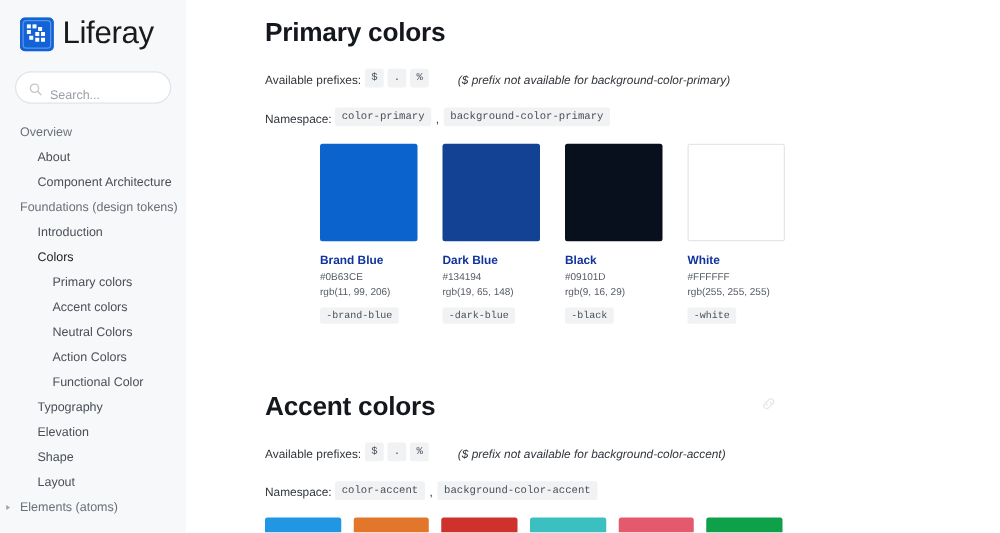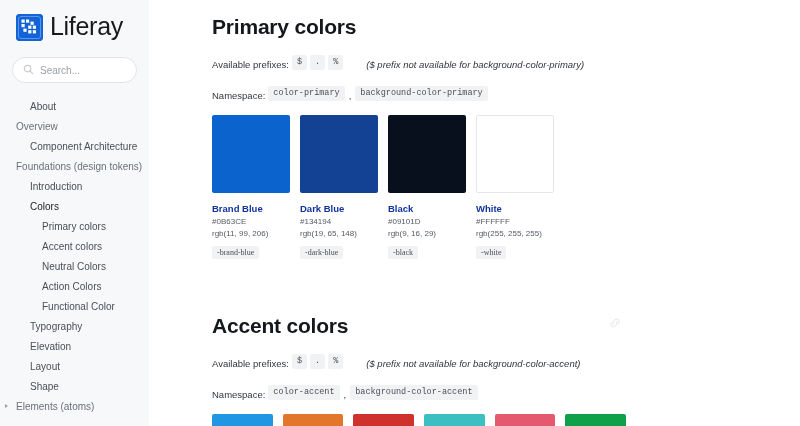--- a/index.html
+++ b/index.html
@@ -39,21 +39,21 @@
     font-weight: 400;
     line-height: 1;
     padding-bottom: 2px;
   }
   .search-wrap { padding: 16px 12px 0 12px; }
   .search-box {
     height: 26px;
     border: 1px solid #e2e4e9;
     border-radius: 13px;
     background: #ffffff;
-    display: flex; align-items: center;
+    display: flex; align-items: flex-end;
     gap: 6px;
     padding: 0 10px;
   }
   .search-box .s-ico { flex: 0 0 auto; display:block; opacity:.5; }
   .search-input {
     border: none; outline: none; background: transparent;
     font-family: "Liberation Sans", sans-serif;
     font-size: 10px; color: #6b7280;
     width: 100%;
   }
@@ -116,43 +116,44 @@
     line-height: 1.3;
     display: inline-block;
   }
   .note {
     font-style: italic; font-size: 9.5px;
     color: #31363c; margin-left: 20px;
   }
   .comma { color: #31363c; font-size: 9.5px; padding: 0 1px; }
 
   .swatch-row {
-    display: flex; gap: 10px;
+    display: flex; gap: 20px;
     margin-top: 14px;
+    margin-left: 44px;
   }
   .swatch-col { width: 78px; }
   .swatch {
     width: 78px; height: 78px;
     border-radius: 2px;
   }
   .swatch.bordered { border: 1px solid #e4e6ea; }
   .sw-name {
     font-size: 9.5px; font-weight: bold;
     color: #10339c; margin-top: 10px;
     line-height: 1.2;
   }
   .sw-hex, .sw-rgb {
     font-size: 8px; color: #555b63;
     line-height: 1.45; margin-top: 2px;
   }
   .sw-rgb { margin-top: 0; }
   .sw-token {
     display: inline-block;
     background: #f1f2f4; color: #4a4f57;
-    font-family: Liberation Serif, serif;
+    font-family: Liberation Mono, monospace;
     font-size: 8px;
     padding: 2px 5px; border-radius: 2px;
     margin-top: 6px;
   }
 
   .accent-row { display: flex; gap: 10px; margin-top: 14px; }
   .accent-sw { width: 88px; height: 78px; border-radius: 2px; }
   .sec-accent { margin-top: 40px; }
 </style>
 </head>
@@ -188,35 +189,35 @@
           <svg width="11" height="11" viewBox="0 0 12 12">
             <circle cx="5" cy="5" r="3.6" fill="none" stroke="#8b9099" stroke-width="1.2"></circle>
             <line x1="7.7" y1="7.7" x2="10.6" y2="10.6" stroke="#8b9099" stroke-width="1.2" stroke-linecap="round"></line>
           </svg>
         </span>
         <input class="search-input" type="text" placeholder="Search..." style="">
       </div>
     </div>
 
     <nav class="nav">
+      <div class="nav-item group">Overview</div>
       <div class="nav-item lvl1">About</div>
-      <div class="nav-item group">Overview</div>
       <div class="nav-item lvl1">Component Architecture</div>
       <div class="nav-item group">Foundations (design tokens)</div>
       <div class="nav-item lvl1">Introduction</div>
       <div class="nav-item lvl1 active">Colors</div>
       <div class="nav-item lvl2">Primary colors</div>
       <div class="nav-item lvl2">Accent colors</div>
       <div class="nav-item lvl2">Neutral Colors</div>
       <div class="nav-item lvl2">Action Colors</div>
       <div class="nav-item lvl2">Functional Color</div>
       <div class="nav-item lvl1">Typography</div>
       <div class="nav-item lvl1">Elevation</div>
+      <div class="nav-item lvl1">Shape</div>
       <div class="nav-item lvl1">Layout</div>
-      <div class="nav-item lvl1">Shape</div>
       <div class="nav-item cut">Elements (atoms)</div>
     </nav>
   </aside>
 
   <main class="main">
 
     <section class="section">
       <h1 class="sec-title">Primary colors</h1>
 
       <div class="meta-row">

